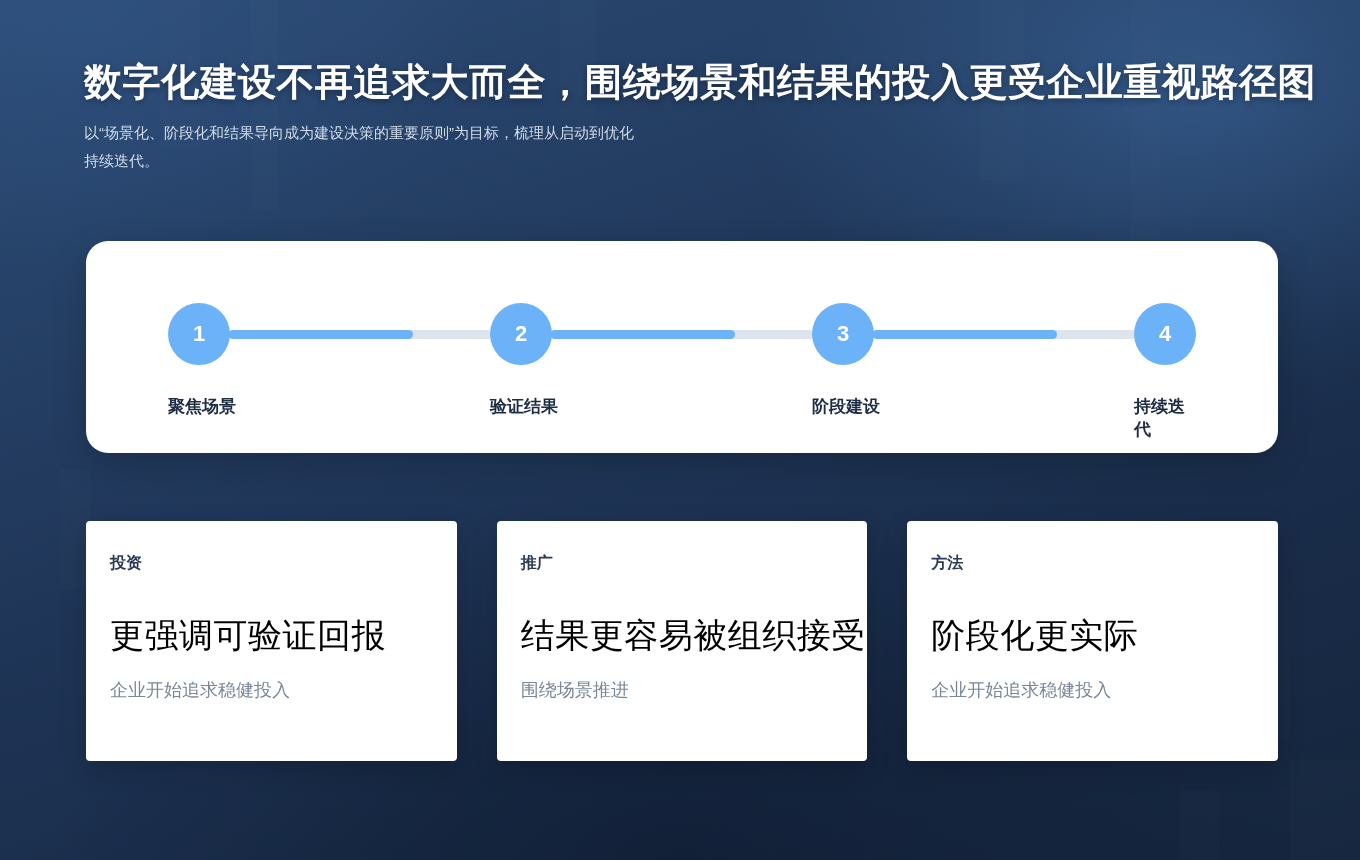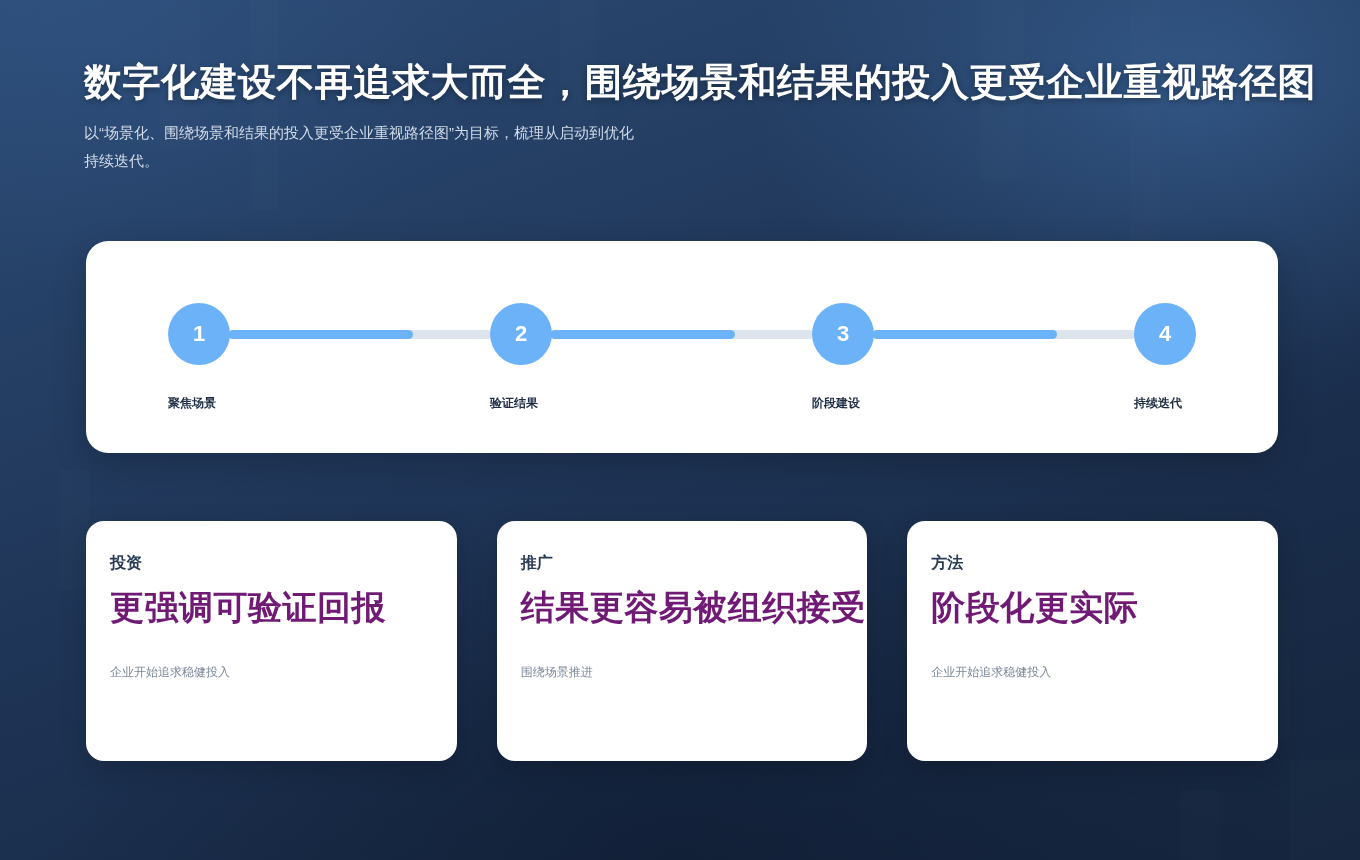--- a/index.html
+++ b/index.html
@@ -109,65 +109,65 @@
     border-radius:5px;
   }
 
   #stepper-labels {
     position:absolute;
     left:0; right:0; top:92px;
     display:flex;
   }
   .step-label-cell {
     flex:1 1 0;
-    font-size:12px;
+    font-size:17px;
     font-weight:700;
     color:#1f2d44;
     text-align:left;
   }
   .step-label-cell:last-child { flex:0 0 62px; }
 
   
   #cards {
     position:absolute;
     left:86px; top:521px;
     width:1192px; height:240px;
     display:flex;
     gap:40px;
   }
 
   .feature-card {
     position:relative;
     flex:1 1 0;
     background:#ffffff;
-    border-radius:18px;
+    border-radius:4px;
     box-shadow:0 8px 26px rgba(0,0,0,0.18);
     padding:32px 24px 0 24px;
   }
 
   .card-kicker {
     font-size:16px;
     font-weight:700;
     color:#2a3c55;
     line-height:1.2;
   }
 
   .card-headline {
-    margin-top:16px;
+    margin-top:44px;
     font-size:34px;
-    font-weight:700;
-    color:#701a75;
+    font-weight:400;
+    color:#000000;
     line-height:1.15;
     white-space:nowrap;
     letter-spacing:0.5px;
   }
 
   .card-note {
-    margin-top:36px;
-    font-size:12px;
+    margin-top:22px;
+    font-size:18px;
     color:#7a8798;
     line-height:1.5;
     white-space:nowrap;
   }
 
   
   .feature-card.clip { overflow:hidden; }
 </style>
 </head>
 <body>
@@ -182,21 +182,21 @@
   <div class="bgblk" style="left:1130px;top:0;width:30px;height:240px;"></div>
   <div class="bgblk" style="left:60px;top:470px;width:30px;height:120px;"></div>
   <div class="bgblk" style="left:1230px;top:600px;width:60px;height:140px;"></div>
   <div class="bgblk" style="left:1290px;top:760px;width:70px;height:100px;"></div>
   <div class="bgblk" style="left:1180px;top:790px;width:40px;height:70px;"></div>
 </div>
 
 <div id="header">
   <div id="page-title">数字化建设不再追求大而全，围绕场景和结果的投入更受企业重视路径图</div>
   <div id="page-subtitle">
-    <div>以“场景化、围绕场景和结果的投入更受企业重视路径图”为目标，梳理从启动到优化</div>
+    <div>以“场景化、阶段化和结果导向成为建设决策的重要原则”为目标，梳理从启动到优化</div>
     <div>持续迭代。</div>
   </div>
 </div>
 
 <div id="stepper-panel">
   <div id="stepper">
 
     <div id="stepper-track">
 
       <div class="step-node">

